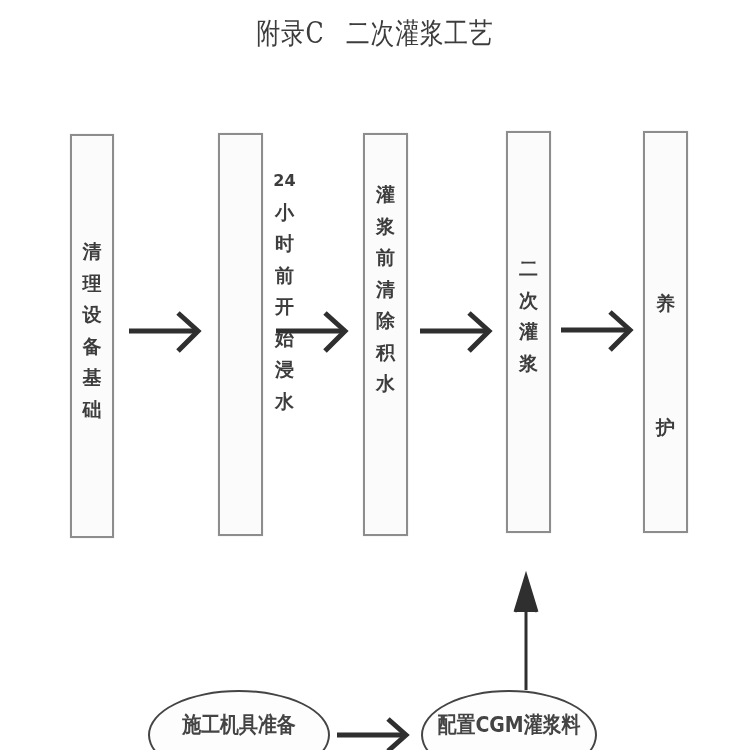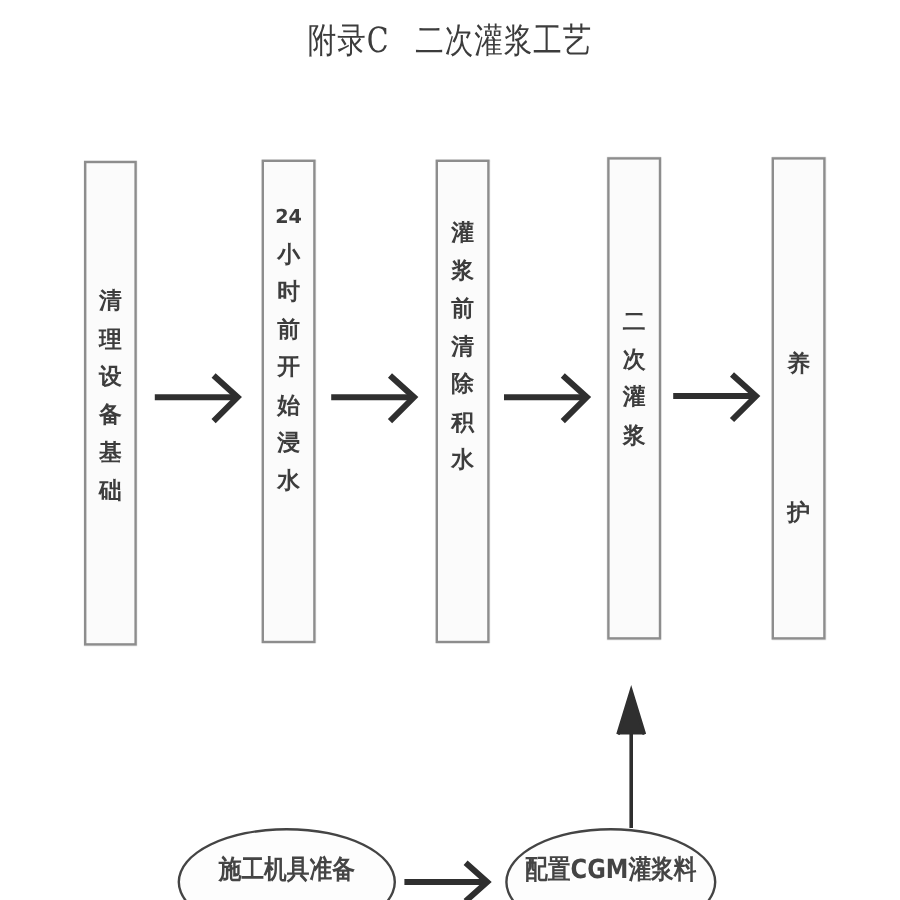--- a/index.html
+++ b/index.html
@@ -33,21 +33,21 @@
     <span>清</span>
       <span>理</span>
       <span>设</span>
       <span>备</span>
       <span>基</span>
       <span>础</span>
   </div>
 </div>
 
 <div class="box" style="left:218px;top:133px;width:45px;height:403px;">
-  <div class="vtext" style="top:30px;">
+  <div class="vtext" style="top:30px;padding-left:44px;">
     <span style="font-size:16px;">24</span>
       <span>小</span>
       <span>时</span>
       <span>前</span>
       <span>开</span>
       <span>始</span>
       <span>浸</span>
       <span>水</span>
   </div>
 </div>

